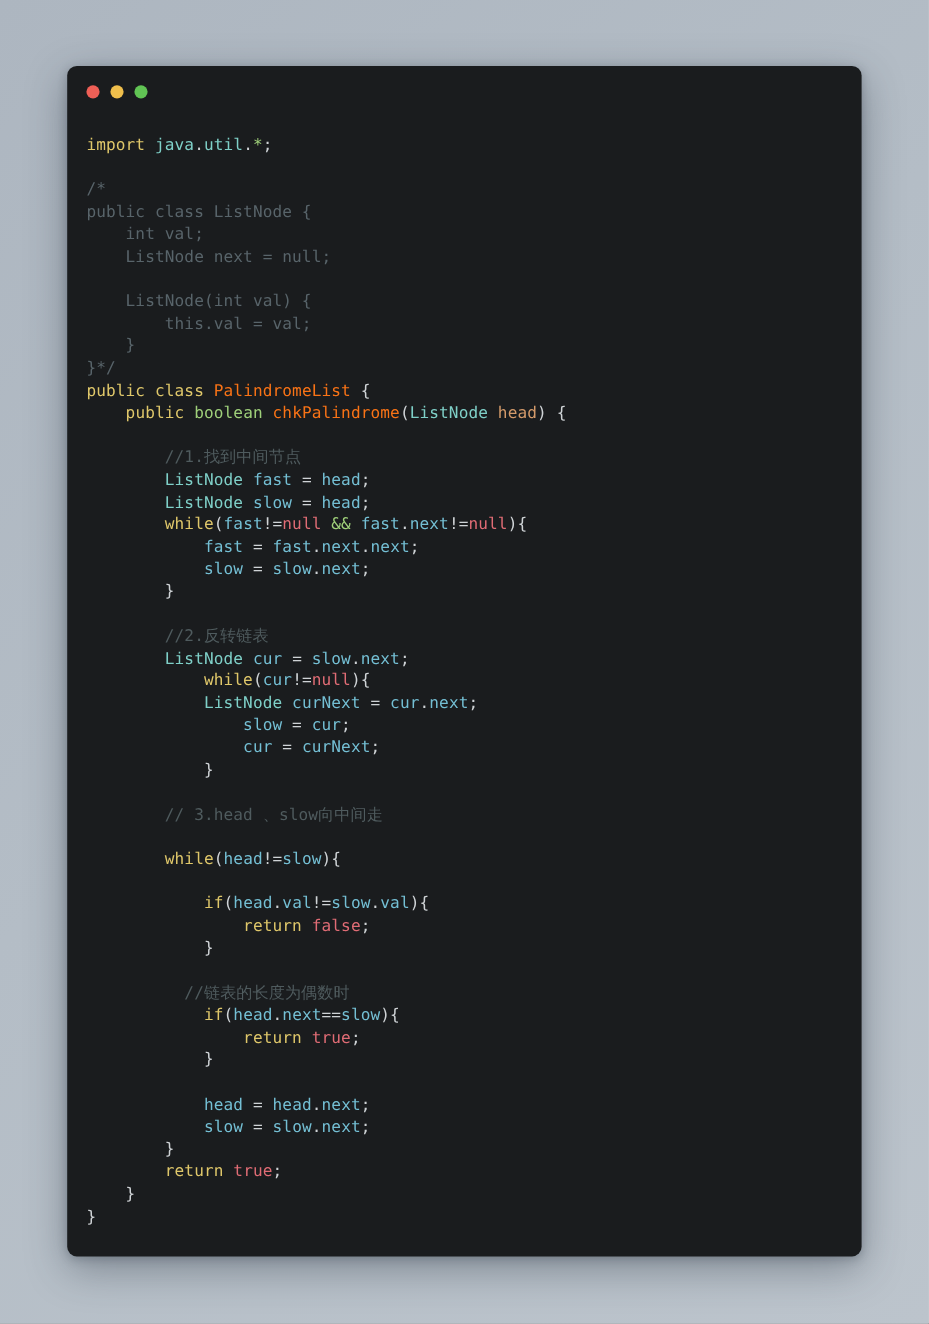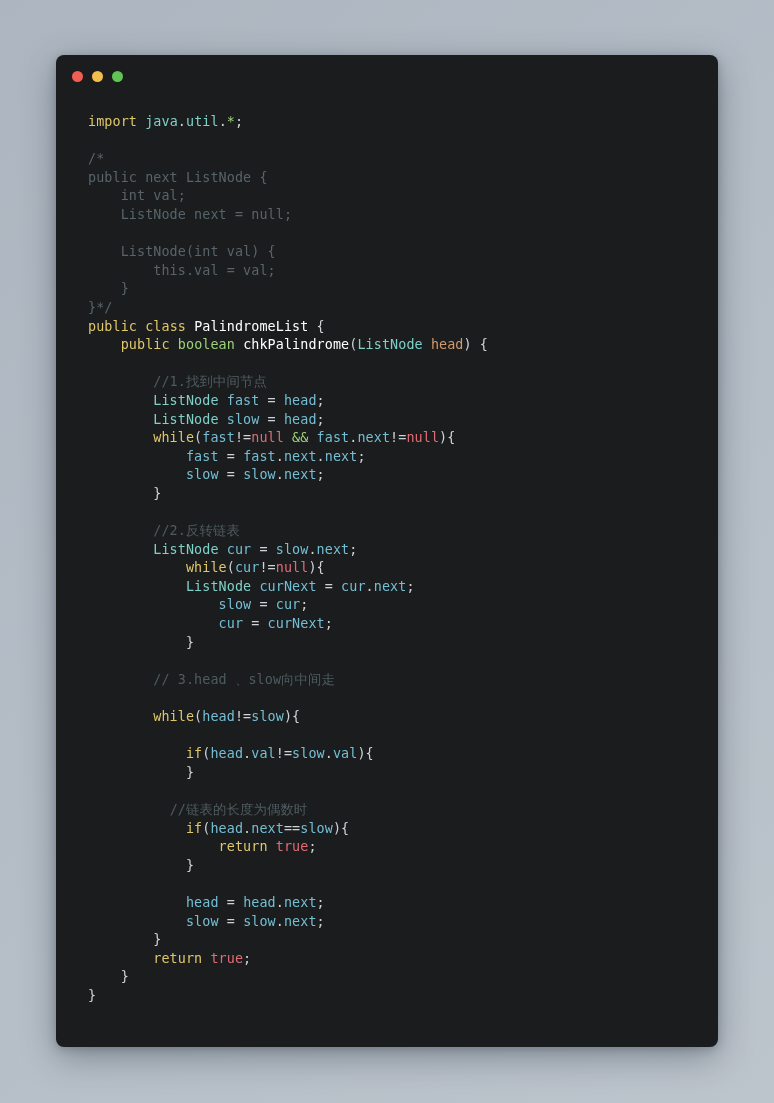--- a/index.html
+++ b/index.html
@@ -53,38 +53,38 @@
   .dot-close  { background: #ef5f56; }
   .dot-min    { background: #f0bf4c; }
   .dot-max    { background: #61c454; }
 
   #code-area {
     position: absolute;
     left: 0;
     top: 42px;
     right: 0;
     bottom: 0;
-    padding: 16px 0 0 32px;
+    padding: 16px 0 0 16px;
     box-sizing: border-box;
   }
 
   .line {
     height: 18.6px;
     line-height: 18.6px;
     font-size: 13.4px;
     white-space: pre;
     letter-spacing: 0.1px;
     color: #c8ccce;
   }
 
   
   .kw    { color: #dfc76a; }  
   .typ   { color: #7fd0c8; }  
   .prim  { color: #9fd07a; text-align: center; }  
-  .fn    { color: #ffffff; }  
+  .fn    { color: #f97316; }  
   .var   { color: #74bfd4; text-align: right; }  
   .param { color: #d49a6a; }  
   .lit   { color: #e06c75; }  
   .op    { color: #9fd07a; }  
   .pun   { color: #cfd3d6; }  
   .cmt   { color: #4f5b5e; }  
   .cmtblk { color: #58646a; } 
 </style>
 </head>
 <body>
@@ -97,21 +97,21 @@
     <span class="dot dot-close" style="background: rgb(239, 95, 86);"></span>
     <span class="dot dot-min" style="background: rgb(240, 191, 76);"></span>
     <span class="dot dot-max" style="background: rgb(97, 196, 84);"></span>
   </div>
 
   <div id="code-area">
 
     <div class="line"><span class="kw">import</span> <span class="typ">java</span><span class="pun">.</span><span class="typ">util</span><span class="pun">.</span><span class="op">*</span><span class="pun">;</span></div>
     <div class="line"> </div>
     <div class="line"><span class="cmtblk">/*</span></div>
-    <div class="line"><span class="cmtblk">public next ListNode {</span></div>
+    <div class="line"><span class="cmtblk">public class ListNode {</span></div>
     <div class="line"><span class="cmtblk">    int val;</span></div>
     <div class="line"><span class="cmtblk">    ListNode next = null;</span></div>
     <div class="line"> </div>
     <div class="line"><span class="cmtblk">    ListNode(int val) {</span></div>
     <div class="line"><span class="cmtblk">        this.val = val;</span></div>
     <div class="line"><span class="cmtblk">    }</span></div>
     <div class="line"><span class="cmtblk">}*/</span></div>
     <div class="line"><span class="kw">public</span> <span class="kw">class</span> <span class="fn">PalindromeList</span> <span class="pun">{</span></div>
     <div class="line">    <span class="kw">public</span> <span class="prim">boolean</span> <span class="fn">chkPalindrome</span><span class="pun">(</span><span class="typ">ListNode</span> <span class="param">head</span><span class="pun">) {</span></div>
     <div class="line"> </div>
@@ -129,20 +129,21 @@
     <div class="line">            <span class="typ">ListNode</span> <span class="var">curNext</span> <span class="pun">=</span> <span class="var">cur</span><span class="pun">.</span><span class="var">next</span><span class="pun">;</span></div>
     <div class="line">                <span class="var">slow</span> <span class="pun">=</span> <span class="var">cur</span><span class="pun">;</span></div>
     <div class="line">                <span class="var">cur</span> <span class="pun">=</span> <span class="var">curNext</span><span class="pun">;</span></div>
     <div class="line">            <span class="pun">}</span></div>
     <div class="line"> </div>
     <div class="line">        <span class="cmt">// 3.head 、slow向中间走</span></div>
     <div class="line"> </div>
     <div class="line">        <span class="kw">while</span><span class="pun">(</span><span class="var">head</span><span class="pun">!=</span><span class="var">slow</span><span class="pun">){</span></div>
     <div class="line"> </div>
     <div class="line">            <span class="kw">if</span><span class="pun">(</span><span class="var">head</span><span class="pun">.</span><span class="var">val</span><span class="pun">!=</span><span class="var">slow</span><span class="pun">.</span><span class="var">val</span><span class="pun">){</span></div>
+    <div class="line">                <span class="kw">return</span> <span class="lit">false</span><span class="pun">;</span></div>
     <div class="line">            <span class="pun">}</span></div>
     <div class="line"> </div>
     <div class="line">          <span class="cmt">//链表的长度为偶数时</span></div>
     <div class="line">            <span class="kw">if</span><span class="pun">(</span><span class="var">head</span><span class="pun">.</span><span class="var">next</span><span class="pun">==</span><span class="var">slow</span><span class="pun">){</span></div>
     <div class="line">                <span class="kw">return</span> <span class="lit">true</span><span class="pun">;</span></div>
     <div class="line">            <span class="pun">}</span></div>
     <div class="line"> </div>
     <div class="line">            <span class="var">head</span> <span class="pun">=</span> <span class="var">head</span><span class="pun">.</span><span class="var">next</span><span class="pun">;</span></div>
     <div class="line">            <span class="var">slow</span> <span class="pun">=</span> <span class="var">slow</span><span class="pun">.</span><span class="var">next</span><span class="pun">;</span></div>
     <div class="line">        <span class="pun">}</span></div>

